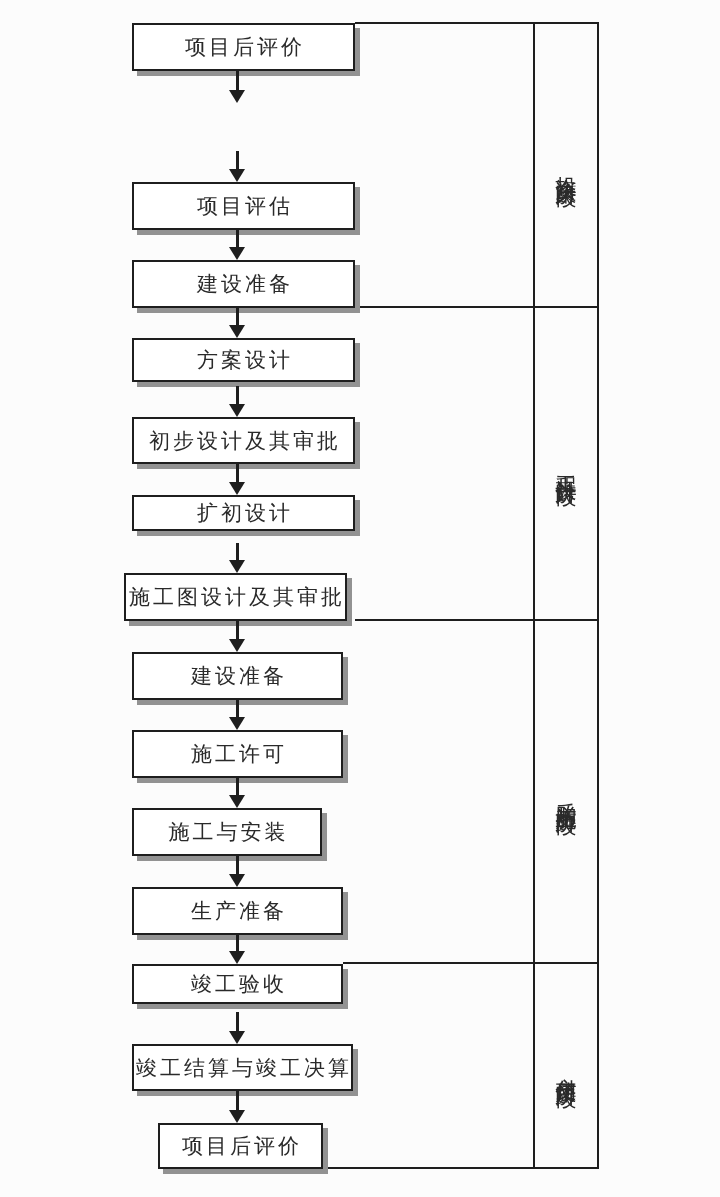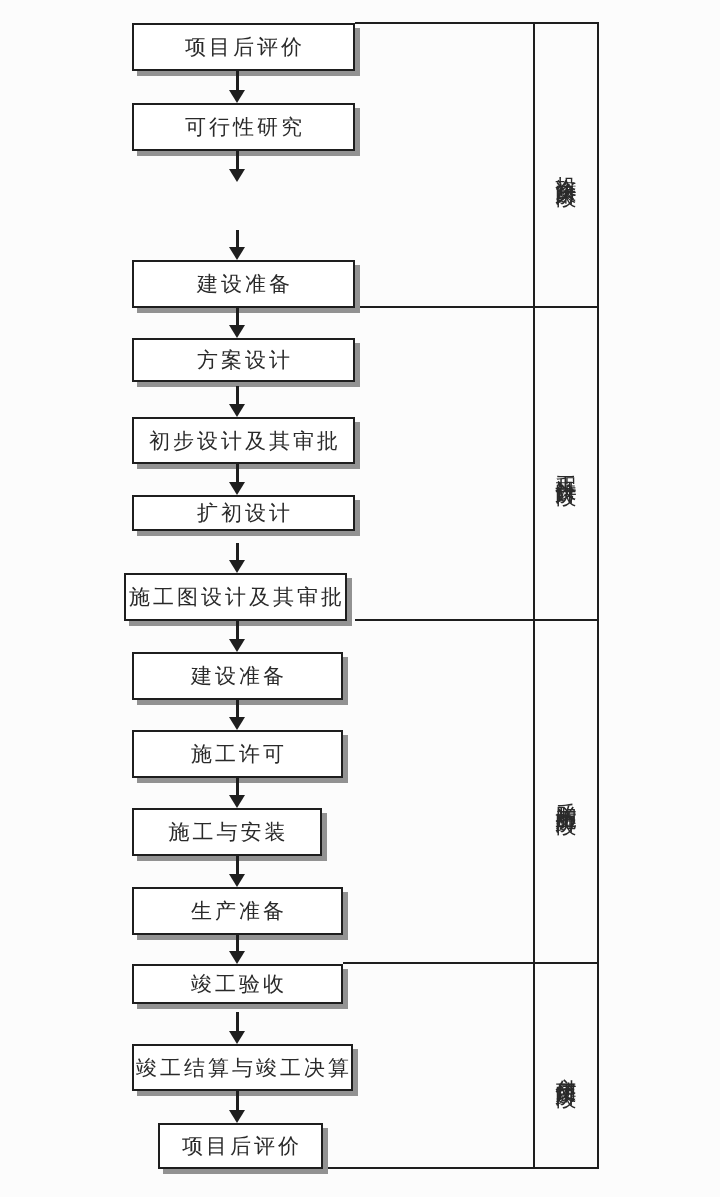--- a/index.html
+++ b/index.html
@@ -106,22 +106,22 @@
   <div class="phase-label" style="top:621px;height:343px">
     <span>采购与施工阶段</span>
   </div>
   <div class="phase-label" style="top:964px;height:205px">
     <span>交付使用阶段</span>
   </div>
 
   <div class="box" style="top:23px;left:132px;width:223px;height:48px">
     <span>项目后评价</span>
   </div>
-  <div class="box" style="top:103px;left:132px;width:223px;height:48px">
-    <span>可行性研究</span>
+  <div class="box" style="top:182px;left:132px;width:223px;height:48px">
+    <span>项目评估</span>
   </div>
   <div class="box" style="top:260px;left:132px;width:223px;height:48px">
     <span>建设准备</span>
   </div>
   <div class="box" style="top:338px;left:132px;width:223px;height:44px">
     <span>方案设计</span>
   </div>
   <div class="box" style="top:417px;left:132px;width:223px;height:47px">
     <span>初步设计及其审批</span>
   </div>

